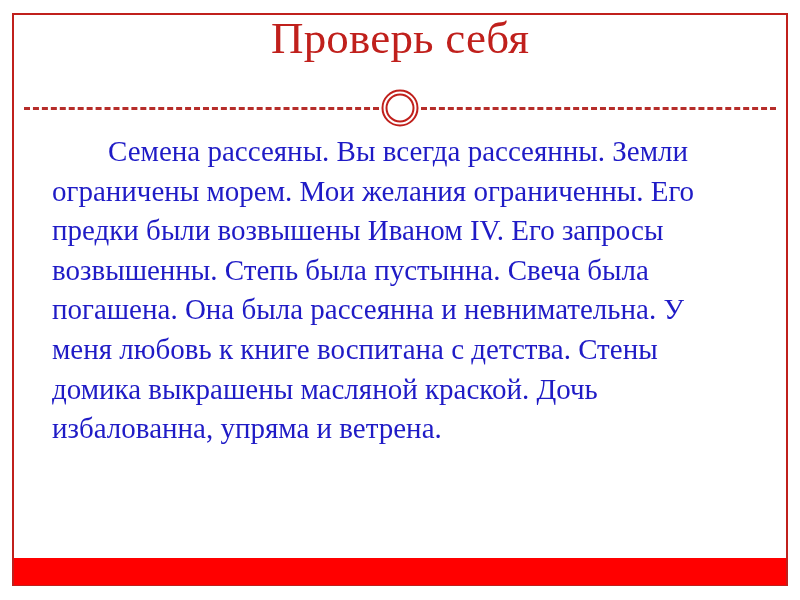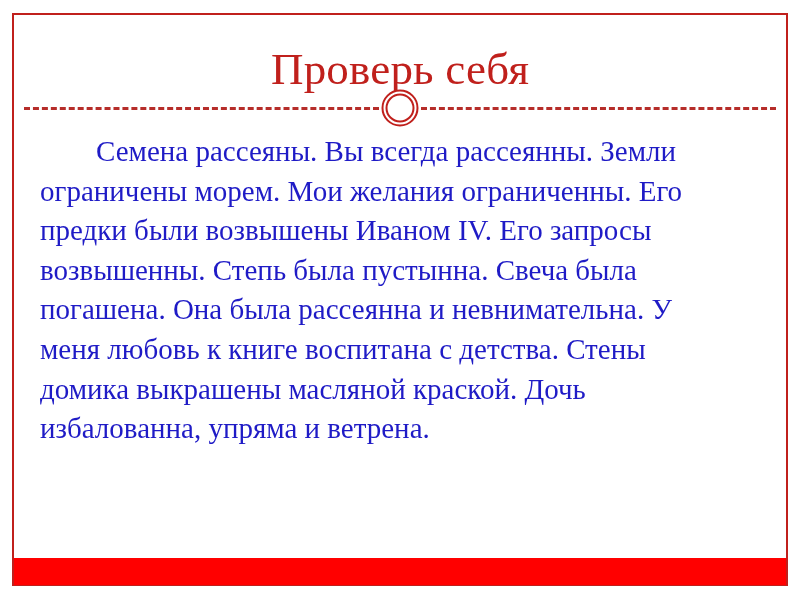--- a/index.html
+++ b/index.html
@@ -38,21 +38,21 @@
   }
 
   
   .title-block {
     position: absolute;
     left: 14px;
     top: 16px;
     width: 772px;
     height: 76px;
     display: flex;
-    align-items: flex-start;
+    align-items: flex-end;
     justify-content: center;
   }
 
   .title-text {
     color: #C0201C;
     font-size: 45px;
     line-height: 1.05;
     letter-spacing: 0.2px;
     font-weight: normal;
     text-align: center;
@@ -112,21 +112,21 @@
     height: 29px;
     box-sizing: border-box;
     border: 2.5px solid #C0201C;
     border-radius: 50%;
     background: #ffffff;
   }
 
   
   .body-block {
     position: absolute;
-    left: 40px;
+    left: 52px;
     top: 132px;
     width: 684px;
     height: 380px;
   }
 
   .body-text {
     margin: 0;
     color: #1F1BC6;
     font-size: 29px;
     line-height: 39.6px;

